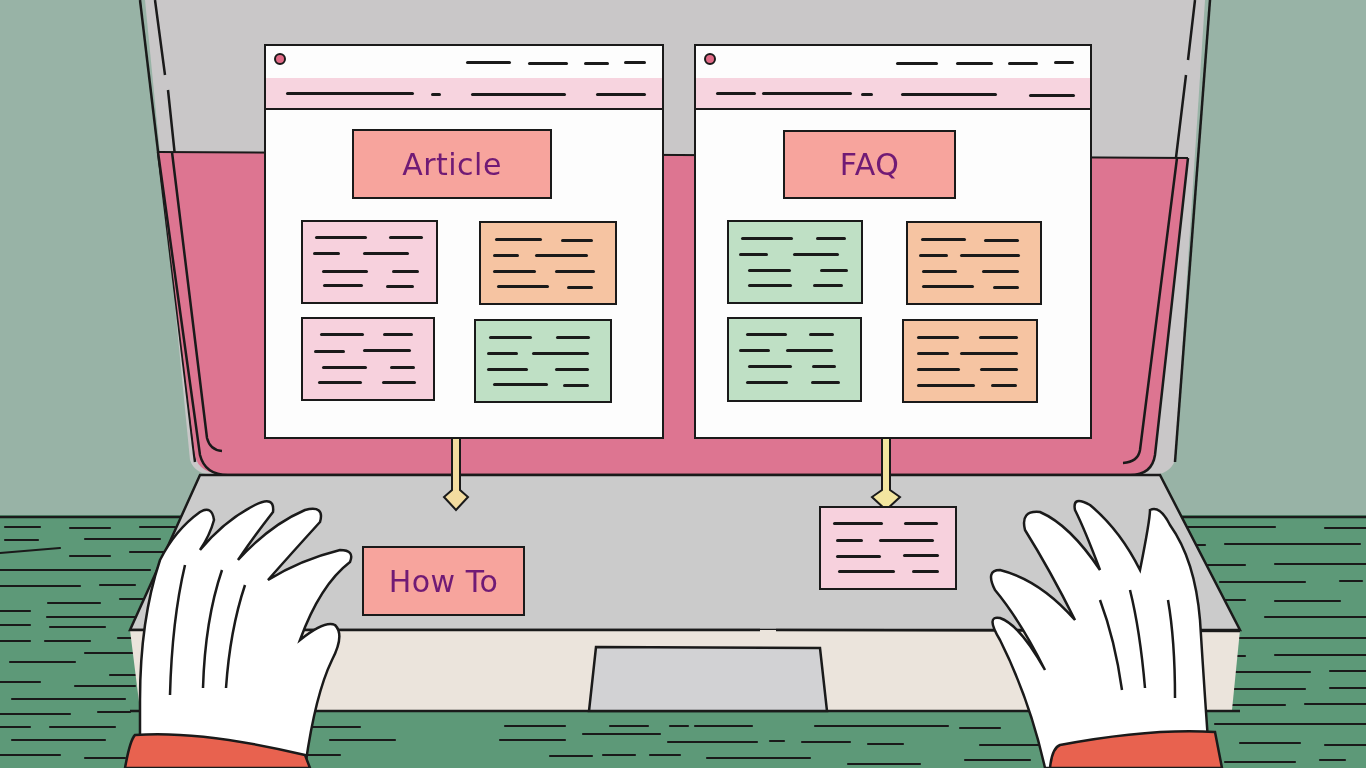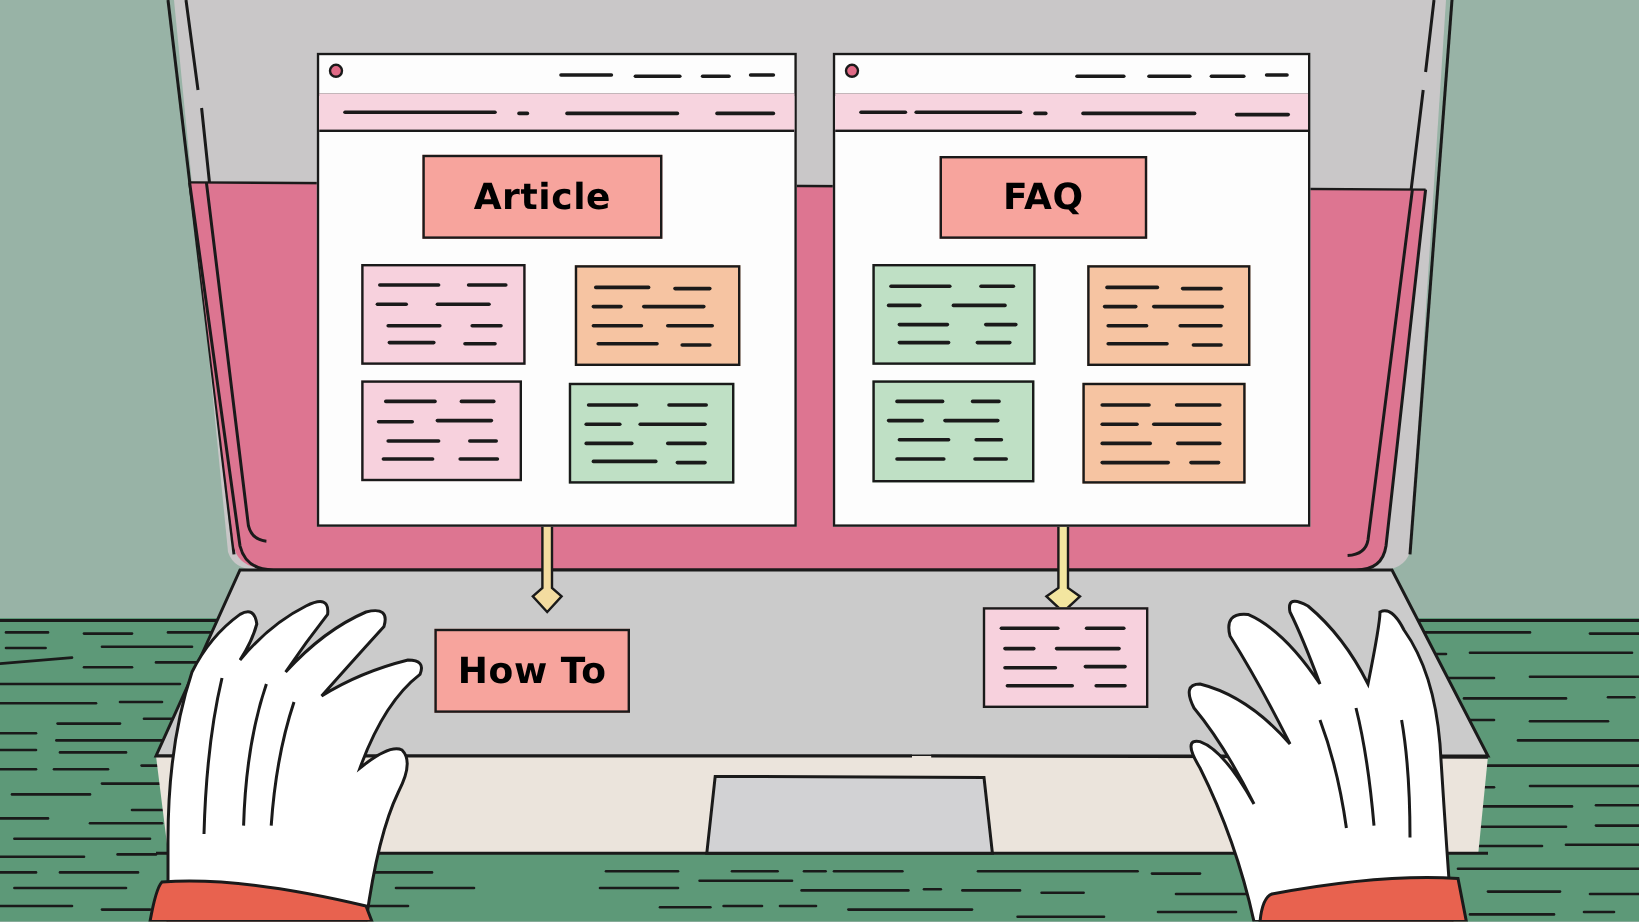--- a/index.html
+++ b/index.html
@@ -3,21 +3,21 @@
 <meta charset="utf-8">
 <style>
   html,body{margin:0;padding:0;}
   body{width:1366px;height:768px;overflow:hidden;position:relative;background:#98b3a6;font-family:"DejaVu Sans","Liberation Sans",sans-serif;}
   svg.scene{position:absolute;left:0;top:0;}
   .win{position:absolute;background:#fdfdfd;border:2.5px solid #1a1a1a;box-sizing:border-box;}
   .win .titlebar{position:absolute;left:0;right:0;top:0;height:32px;border-bottom:2px solid #1a1a1a;}
   .win .dot{position:absolute;left:8px;top:7px;width:12px;height:12px;border-radius:50%;background:#e06a86;border:2px solid #1a1a1a;box-sizing:border-box;}
   .win .addr{position:absolute;left:0;right:0;top:32px;height:30px;background:#f7d4df;border-bottom:2px solid #1a1a1a;}
   .dash{position:absolute;height:2.5px;background:#1a1a1a;border-radius:2px;}
-  .label-box{position:absolute;background:#f7a49d;border:2.5px solid #1a1a1a;box-sizing:border-box;display:flex;align-items:center;justify-content:center;color:#000000;font-size:30px;letter-spacing:0.5px;font-weight:bold;}
+  .label-box{position:absolute;background:#f7a49d;border:2.5px solid #1a1a1a;box-sizing:border-box;display:flex;align-items:center;justify-content:center;color:#701a75;font-size:30px;letter-spacing:0.5px;}
   .card{position:absolute;border:2.5px solid #1a1a1a;box-sizing:border-box;}
   .card .ln{position:absolute;height:3px;background:#1a1a1a;border-radius:2px;}
   .pink{background:#f7d1dd;}
   .orange{background:#f6c4a2;}
   .green{background:#bfe0c5;}
 </style>
 </head>
 <body>
 
 <svg class="scene" width="1366" height="768" viewBox="0 0 1366 768">
@@ -276,21 +276,21 @@
       <div class="ln" style="left:75px;top:15px;width:39px"></div>
     <div class="ln" style="left:13px;top:31px;width:32px"></div>
       <div class="ln" style="left:56px;top:31px;width:58px"></div>
     <div class="ln" style="left:13px;top:47px;width:43px"></div>
       <div class="ln" style="left:76px;top:47px;width:38px"></div>
     <div class="ln" style="left:13px;top:63px;width:58px"></div>
       <div class="ln" style="left:87px;top:63px;width:26px"></div>
   </div>
 </div>
 
-<div class="label-box" style="left:362px;top:524px;width:163px;height:70px;">How To</div>
+<div class="label-box" style="left:362px;top:546px;width:163px;height:70px;">How To</div>
 
 <div class="card pink" style="left:819px;top:506px;width:138px;height:84px;">
   <div class="ln" style="left:12px;top:14px;width:50px"></div>
     <div class="ln" style="left:83px;top:14px;width:34px"></div>
   <div class="ln" style="left:15px;top:31px;width:27px"></div>
     <div class="ln" style="left:58px;top:31px;width:55px"></div>
   <div class="ln" style="left:15px;top:47px;width:45px"></div>
     <div class="ln" style="left:82px;top:46px;width:36px"></div>
   <div class="ln" style="left:17px;top:62px;width:57px"></div>
     <div class="ln" style="left:91px;top:62px;width:27px"></div>

